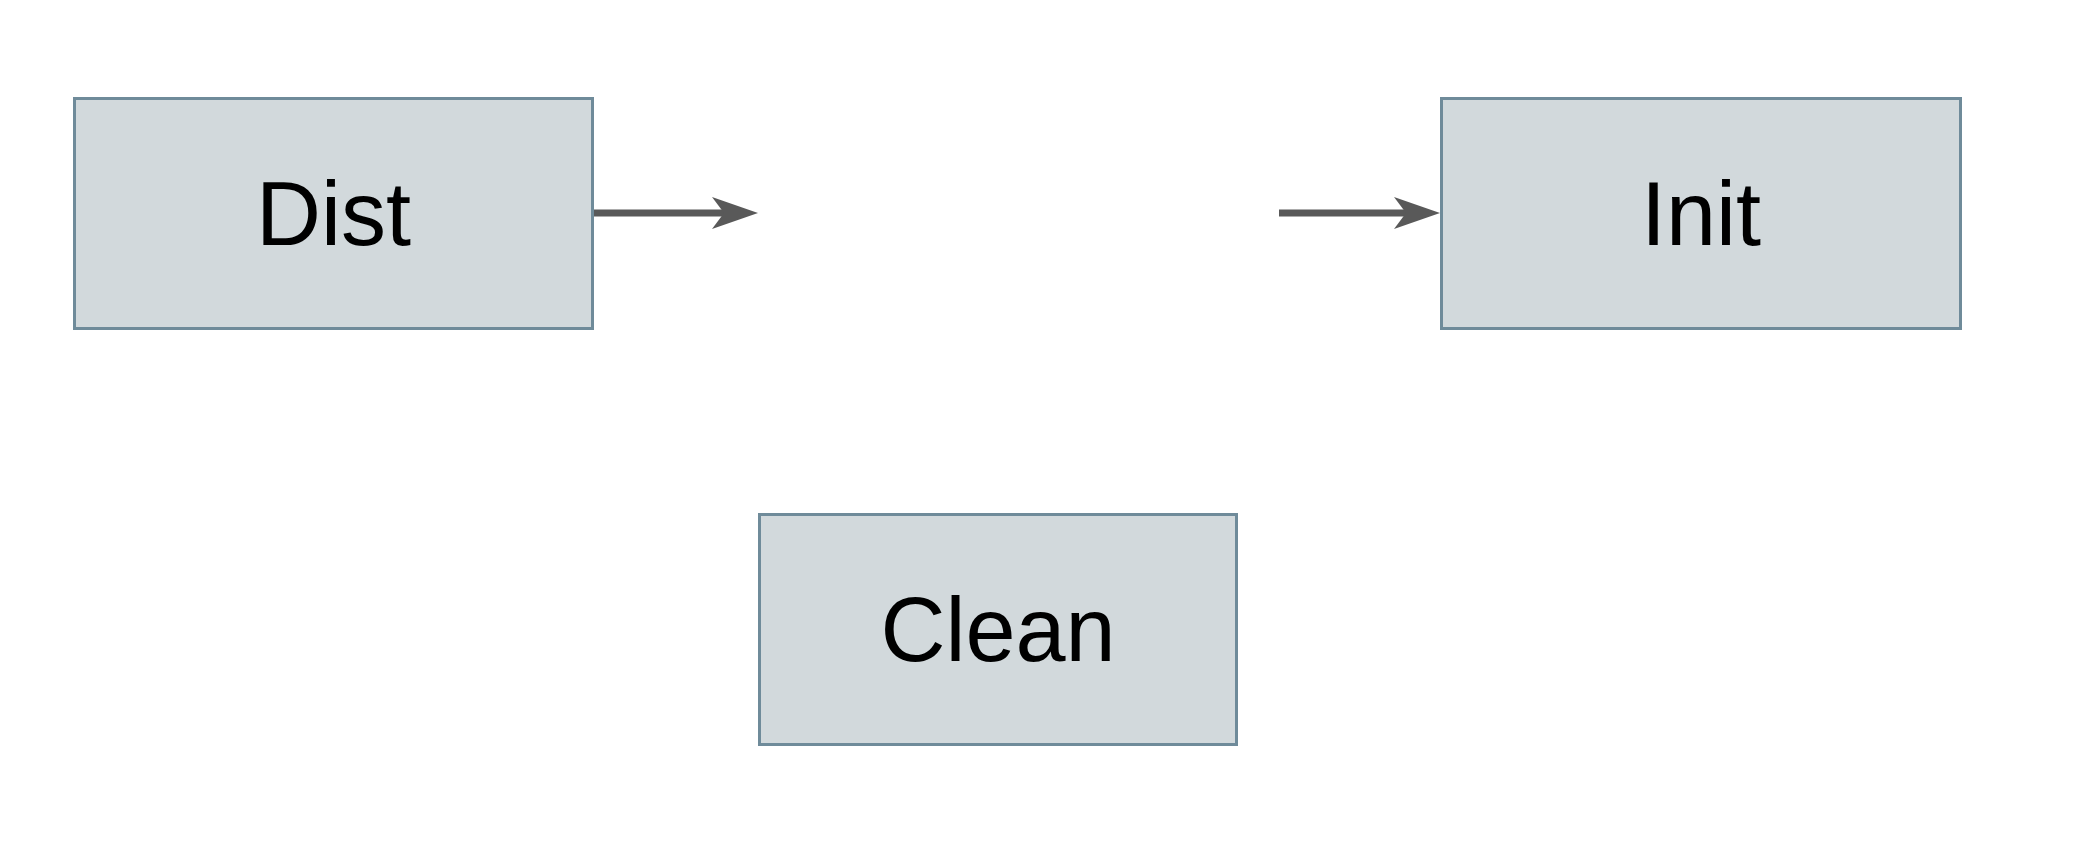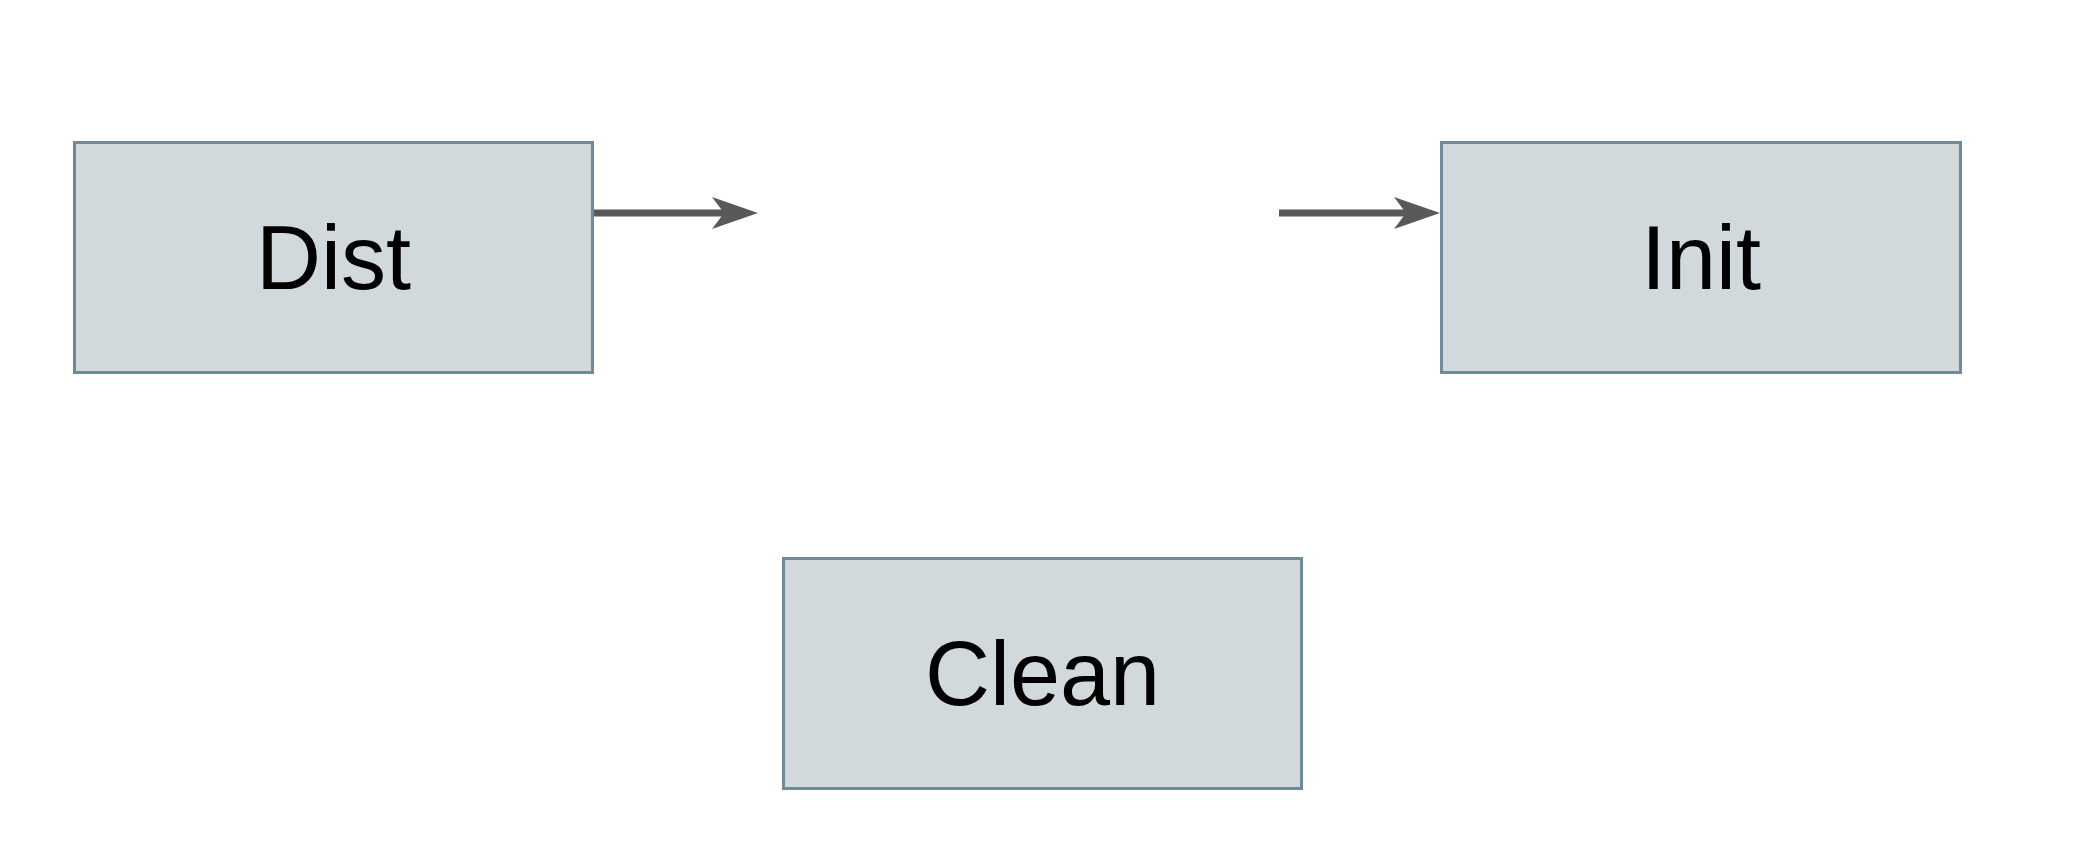--- a/index.html
+++ b/index.html
@@ -21,34 +21,33 @@
     width: 2078px; height: 848px;
     background: var(--background);
   }
   .node {
     position: absolute;
     background: var(--node-fill);
     border: 3px solid var(--node-border);
     display: flex;
     align-items: center;
     justify-content: center;
-    margin-top: 44px;
   }
   .node-label {
     color: var(--text);
     font-size: 90px;
     font-weight: 400;
     letter-spacing: 0px;
     line-height: 1;
     user-select: none;
   }
   #node-dist    { left: 73px;   top: 97px;  width: 521px; height: 233px; }
   #node-compile { left: 758px;  top: 97px;  width: 521px; height: 233px; }
   #node-init    { left: 1440px; top: 97px;  width: 522px; height: 233px; }
-  #node-clean   { left: 782px;  top: 513px; width: 521px; height: 233px; }
+  #node-clean   { left: 758px;  top: 513px; width: 480px; height: 233px; }
   .edge {
     position: absolute;
     overflow: visible;
   }
   #edge-dist-compile { left: 594px; top: 195px; }
   #edge-compile-init { left: 1279px; top: 195px; }
   .edge line    { stroke: var(--arrow); stroke-width: 7px; }
   .edge polygon { fill: var(--arrow); }
 </style>
 </head>

